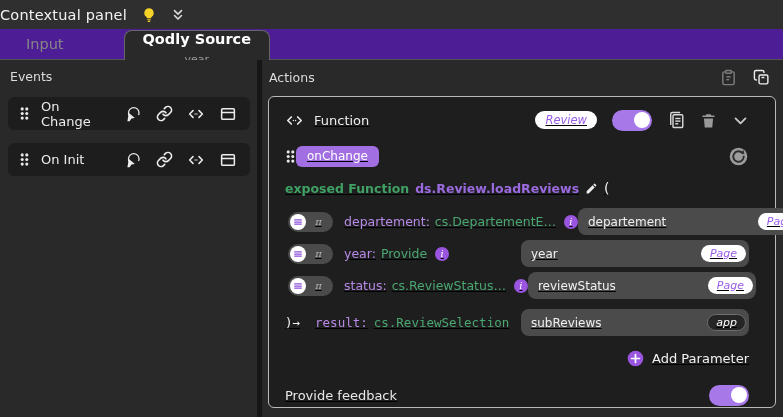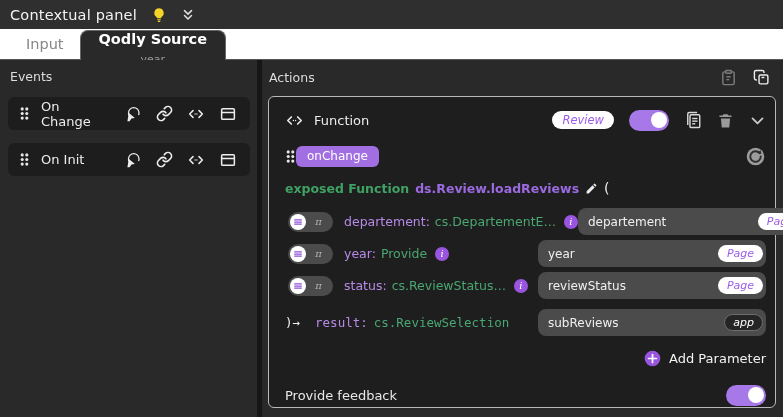--- a/index.html
+++ b/index.html
@@ -1,25 +1,25 @@
 <!DOCTYPE html>
 <html><head>
 <meta charset="utf-8">
 <style>
   html,body{margin:0;padding:0;}
   body{font-family:"DejaVu Sans",sans-serif;background:#1a1a1a;}
   .screen{position:relative;width:783px;height:417px;background:#292929;overflow:hidden;}
 
   
-  .topbar{position:absolute;top:0;left:0;right:0;height:29px;background:#2f2f2f;display:flex;align-items:center;padding-left:10px;box-sizing:border-box;gap:14px;}
+  .topbar{position:absolute;top:0;left:0;right:0;height:29px;background:#2f2f2f;display:flex;align-items:center;padding-left:0;box-sizing:border-box;gap:14px;}
   .topbar-title{font-size:14.5px;color:#f2f2f2;letter-spacing:.2px;}
   .icon-btn{display:flex;align-items:center;justify-content:center;cursor:pointer;background:none;border:none;padding:0;}
 
   
-  .tabbar{position:absolute;top:29px;left:0;right:0;height:30px;background:#ffffff;border-bottom:1px solid #565656;display:flex;align-items:flex-end;padding-left:10px;box-sizing:content-box;}
+  .tabbar{position:absolute;top:29px;left:0;right:0;height:30px;background:#4c1d95;border-bottom:1px solid #565656;display:flex;align-items:flex-end;padding-left:10px;box-sizing:content-box;gap:44px;}
   .tab{font-size:14.5px;color:#868686;padding:0 16px;height:30px;display:flex;align-items:center;}
   .tab.active{background:#292929;border:1px solid #666;border-bottom:none;border-radius:8px 8px 0 0;margin-bottom:-1px;color:#fff;font-weight:bold;gap:6px;padding:0 18px;box-sizing:border-box;flex-direction:column;}
   .tab-suffix{font-size:11px;color:#9a9a9a;font-weight:normal;}
 
   
   .content{position:absolute;top:60px;left:0;right:0;bottom:0;}
   .left-panel{position:absolute;left:0;top:0;bottom:0;width:257px;background:#292929;}
   .v-divider{position:absolute;left:257px;top:0;bottom:0;width:5px;background:#161616;}
   .right-panel{position:absolute;left:262px;top:0;bottom:0;right:0;background:#292929;}
 
@@ -29,21 +29,21 @@
   
   .event-row{margin:13px 7px 0 8px;height:33px;background:#1d1d1d;border-radius:6px;display:flex;align-items:center;padding:0 13px 0 11px;gap:11px;cursor:pointer;}
   .event-label{font-size:13px;color:#ececec;}
   .event-icons{margin-left:auto;display:flex;align-items:center;gap:14px;}
 
   
   .actions-header{display:flex;align-items:center;margin:9px 13px 0 7px;}
   .actions-icons{margin-left:auto;display:flex;align-items:center;gap:16px;}
 
   
-  .card{position:absolute;left:6px;right:7px;top:36px;bottom:9px;background:#1e1e1e;border:1px solid #b9b9b9;border-radius:6px;box-sizing:border-box;padding:0 9px 0 16px;display:flex;flex-direction:column;}
+  .card{position:absolute;left:6px;right:7px;top:36px;bottom:9px;background:#1e1e1e;border:1px solid #b9b9b9;border-radius:6px;box-sizing:border-box;padding:0 26px 0 16px;display:flex;flex-direction:column;text-decoration:underline;}
   .card-header{height:46px;display:flex;align-items:center;gap:10px;flex:none;}
   .card-type{font-size:13px;color:#ececec;}
   .card-header-right{margin-left:auto;display:flex;align-items:center;gap:15px;}
   .badge-white{background:#fff;color:#9b5ce6;font-style:italic;font-size:11.5px;padding:2px 10px;border-radius:11px;}
   .toggle{width:40px;height:21px;border-radius:11px;background:#a678e8;position:relative;cursor:pointer;flex:none;}
   .toggle .knob{position:absolute;right:2.5px;top:2.5px;width:16px;height:16px;border-radius:50%;background:#fff;}
 
   .row-onchange{display:flex;align-items:center;height:26px;flex:none;}
   .event-badge{background:#a26fe3;color:#fff;font-size:12px;padding:3.5px 11px;border-radius:6px;}
   .reset-wrap{margin-left:auto;cursor:pointer;display:flex;}

